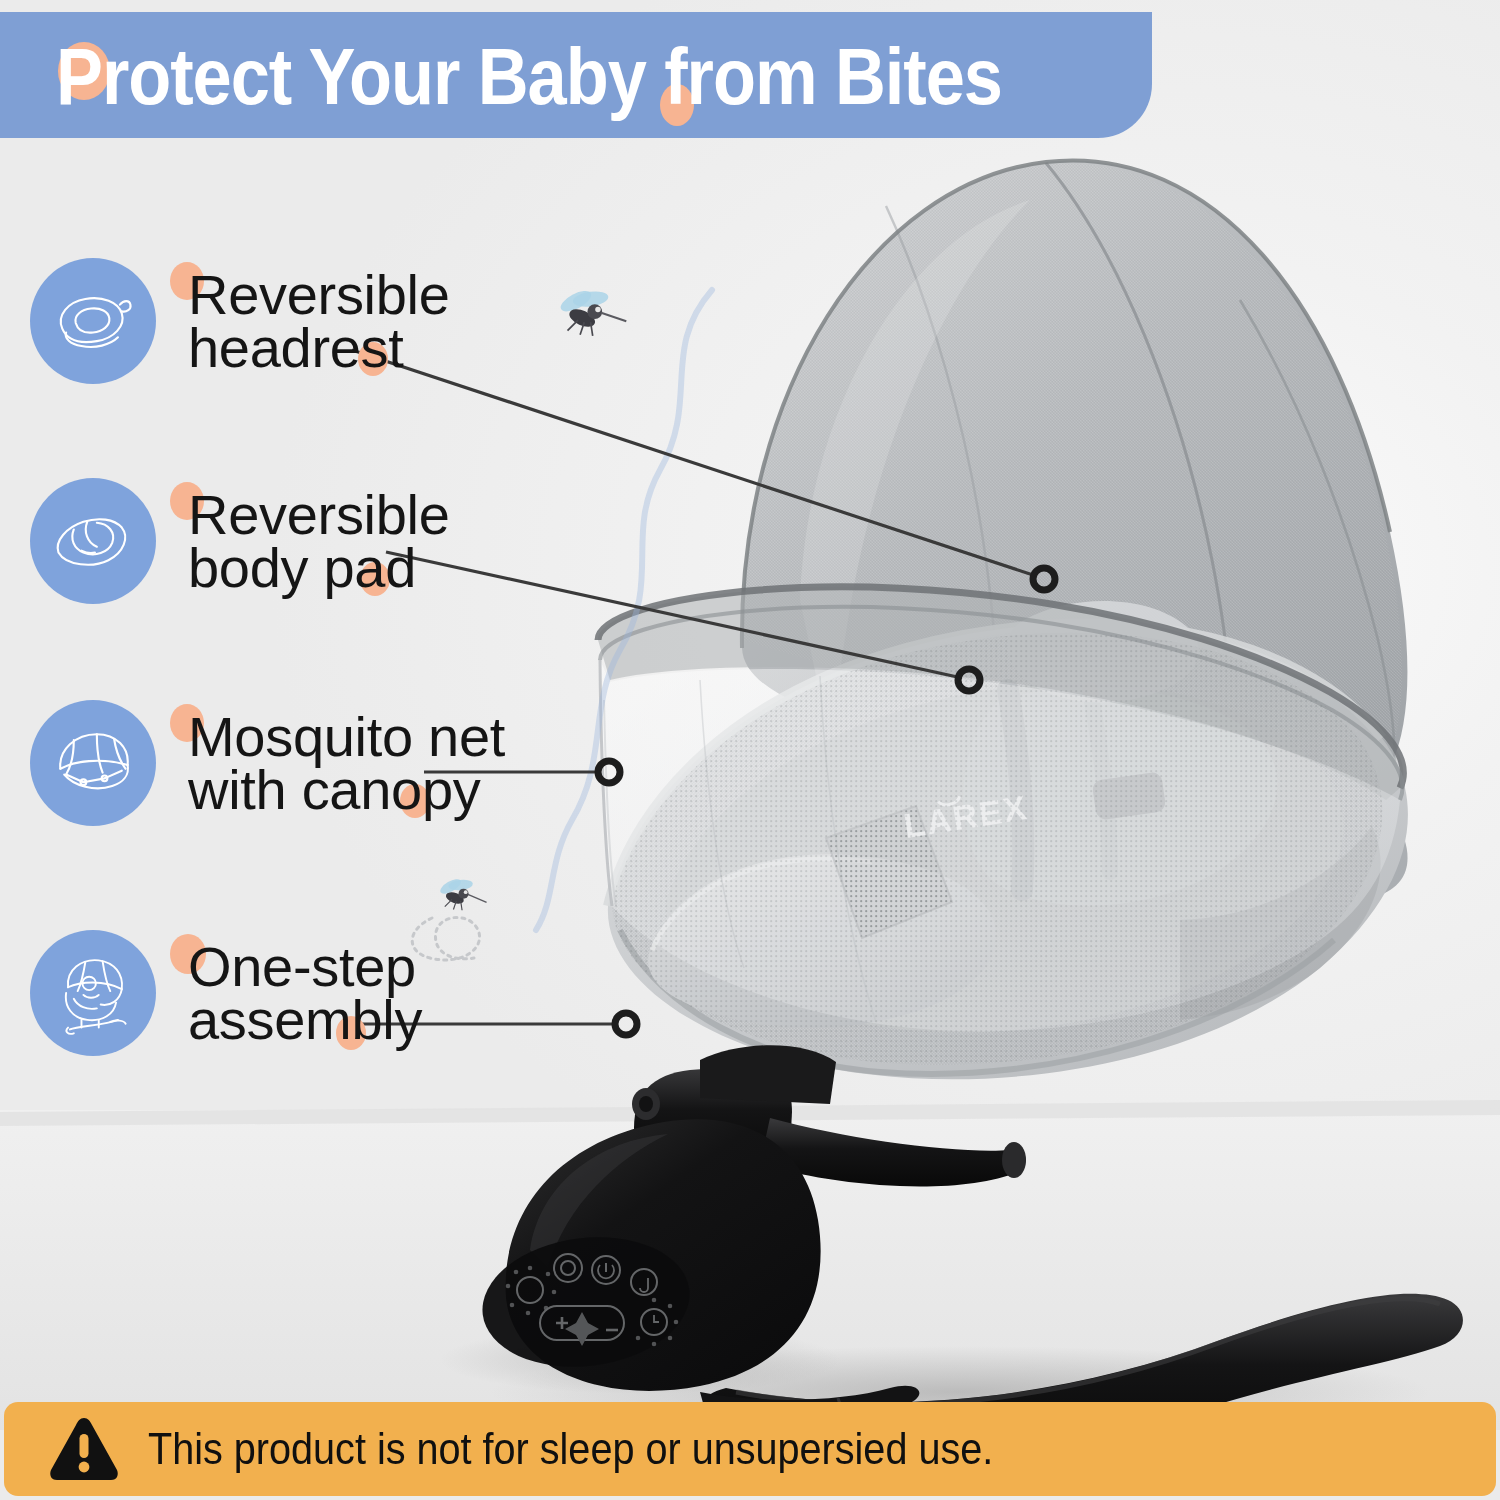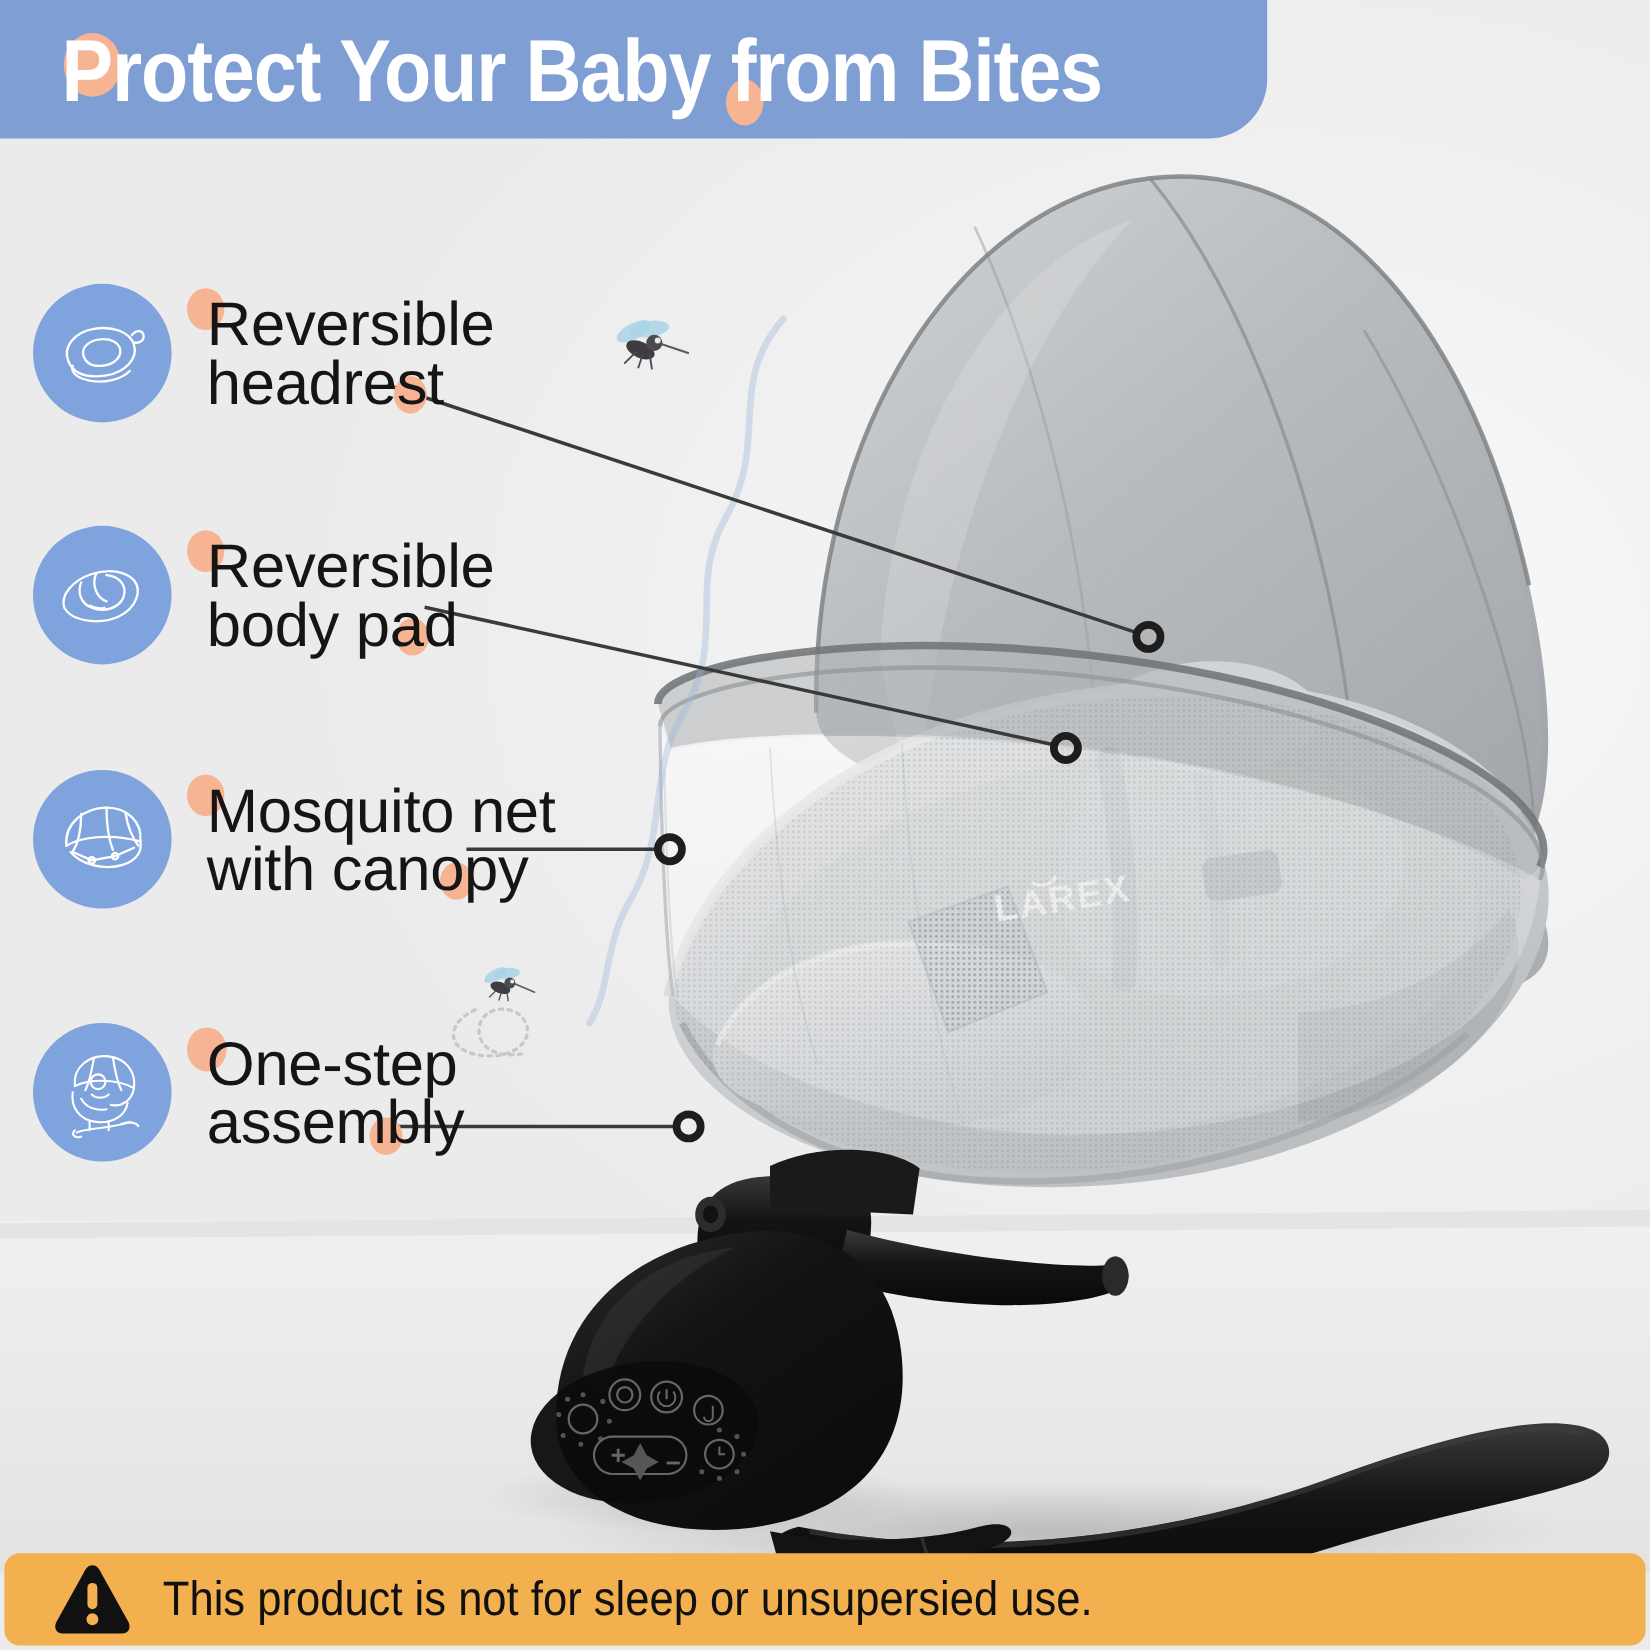--- a/index.html
+++ b/index.html
@@ -10,21 +10,21 @@
   }
   #stage{
     position:relative;width:1500px;height:1500px;
     background:
       radial-gradient(ellipse 900px 700px at 78% 38%, #fbfbfb 0%, #f2f2f2 45%, #ebebeb 100%),
       linear-gradient(160deg,#f2f2f2 0%,#eaeaea 55%,#e6e6e6 100%);
     overflow:hidden;
   }
   
   #header-banner{
-    position:absolute;left:0;top:0;width:1152px;height:126px;
+    position:absolute;left:0;top:12px;width:1152px;height:126px;
     background:#7f9fd4;
     border-bottom-right-radius:54px;
     overflow:hidden;
   }
   #header-title{
     position:absolute;left:56px;top:9px;
     font-size:80px;line-height:112px;font-weight:700;color:#ffffff;
     letter-spacing:-1.2px;
     transform:scaleX(.88);transform-origin:left center;
     white-space:nowrap;
@@ -46,21 +46,21 @@
     font-weight:400;white-space:pre-line;letter-spacing:-.3px;
   }
   .pdot{position:absolute;border-radius:50%;background:#f7b492;z-index:1;}
   .pdot.b{z-index:0;}
   
   #overlay-svg{position:absolute;left:0;top:0;width:1500px;height:1500px;pointer-events:none;}
   
   #product{position:absolute;left:0;top:0;width:1500px;height:1500px;}
   
   #warning-bar{
-    position:absolute;left:4px;bottom:4px;width:1492px;height:84px;
+    position:absolute;left:4px;bottom:4px;width:1492px;height:94px;
     background:#f2b04e;border-radius:14px;
     display:flex;align-items:center;
   }
   #warn-icon{margin-left:44px;flex:0 0 auto;display:block;}
   #warn-text{
     margin-left:28px;font-size:44px;color:#101010;font-weight:400;
     transform:scaleX(.9);transform-origin:left center;white-space:nowrap;
   }
 </style>
 </head>

